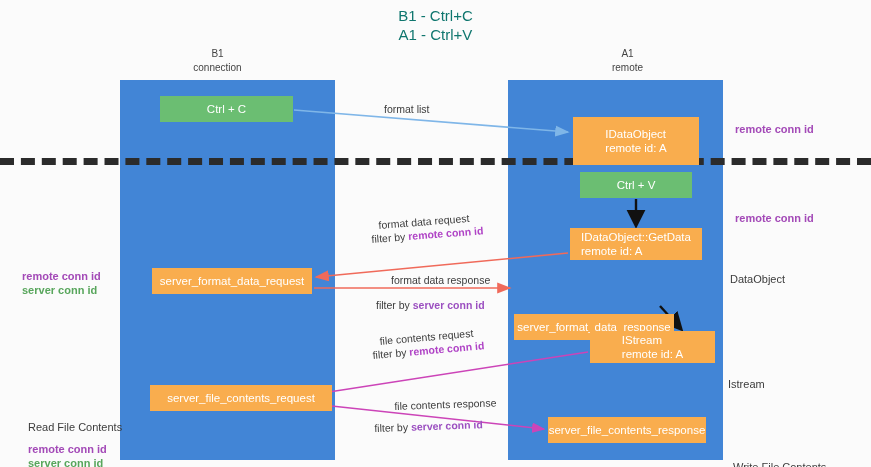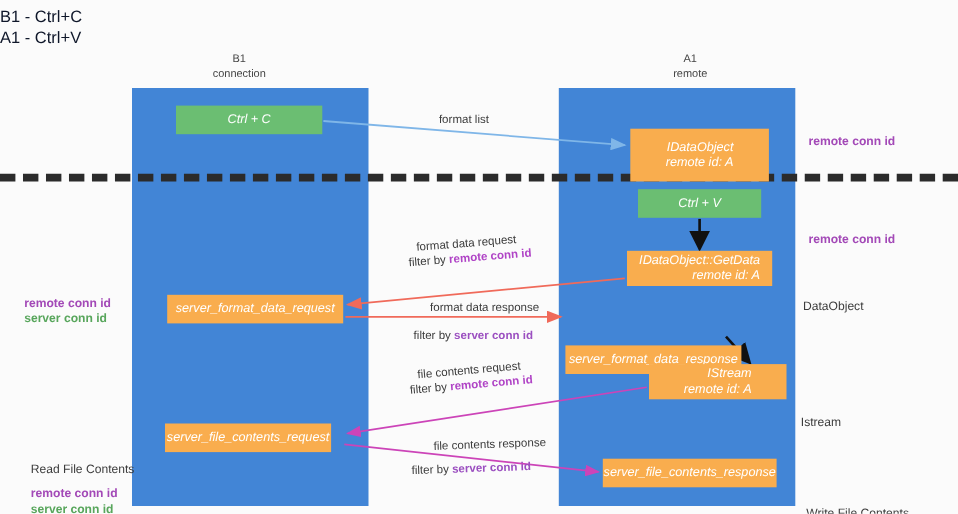--- a/index.html
+++ b/index.html
@@ -6,22 +6,22 @@
   body{
     width:871px;height:467px;position:relative;overflow:hidden;
     font-family:"Liberation Sans","DejaVu Sans",sans-serif;
     color:#333;
   }
   #canvas{position:absolute;inset:0;}
   .abs{position:absolute;}
 
   
   #title{
-    left:0;top:6px;width:871px;
-    font-size:15px;color:#0f172a;line-height:19px;
+    left:0;top:6px;width:871px;text-align:center;
+    font-size:15px;color:#0f766e;line-height:19px;
   }
 
   
   .col-head{
     font-size:10px;color:#444;text-align:center;line-height:14px;
   }
   #head-b1{left:155px;top:47px;width:125px;}
   #head-a1{left:565px;top:47px;width:125px;}
 
   
@@ -32,33 +32,33 @@
   
   #divider{
     left:0;top:158px;width:871px;height:0;
     border-top:7px dashed #2b2b2b;
   }
 
   
   .box{
     box-sizing:border-box;
     display:flex;align-items:center;justify-content:center;
-    text-align:right;color:#ffffff;font-size:11.5px;line-height:14px;font-style:italic;
+    text-align:left;color:#ffffff;font-size:11.5px;line-height:14px;
   }
   .green{background:#6bbe72;}
   .orange{background:#f9ad4e;}
 
   #box-ctrlc{left:160px;top:96px;width:133px;height:26px;}
   #box-idataobject{left:573px;top:117px;width:126px;height:48px;}
   #box-ctrlv{left:580px;top:172px;width:112px;height:26px;}
   #box-getdata{left:570px;top:228px;width:132px;height:32px;}
   #box-sfdreq{left:152px;top:268px;width:160px;height:26px;}
   #box-sfdresp{left:514px;top:279px;width:160px;height:26px;margin-top:35px;}
   #box-istream{left:590px;top:331px;width:125px;height:32px;}
-  #box-sfcreq{left:150px;top:385px;width:151px;height:26px;}
+  #box-sfcreq{left:150px;top:385px;width:182px;height:26px;}
   #box-sfcresp{left:548px;top:417px;width:158px;height:26px;}
 
   
   .side{font-size:11px;line-height:14px;}
   .purple{color:#a349b7;font-weight:bold;}
   .green-t{color:#58a65c;font-weight:bold;}
   .plain{color:#3c3c3c;margin-top:36px;}
 
   #an-remote1{left:735px;top:122px;}
   #an-remote2{left:735px;top:211px;}
@@ -69,21 +69,21 @@
   #an-left2{left:28px;top:384px;}
 
   
   .edge-lab{
     font-size:10.5px;color:#3c3c3c;line-height:14px;white-space:nowrap;
   }
   .edge-lab b{font-weight:bold;}
   .c-purple{color:#b044c6;}
   .c-purple2{color:#9b4fc0;}
 
-  #lab-formatlist{left:399px;top:102px;}
+  #lab-formatlist{left:384px;top:102px;}
 
   #lab-fdr{left:378px;top:218px;transform:rotate(-4.5deg);transform-origin:left top;}
   #lab-fdr2{left:371px;top:232px;transform:rotate(-4.5deg);transform-origin:left top;}
 
   #lab-fdresp{left:391px;top:273px;}
   #lab-fdresp2{left:376px;top:298px;}
 
   #lab-fcr{left:379px;top:334px;transform:rotate(-5deg);transform-origin:left top;}
   #lab-fcr2{left:372px;top:348px;transform:rotate(-5deg);transform-origin:left top;}
 

